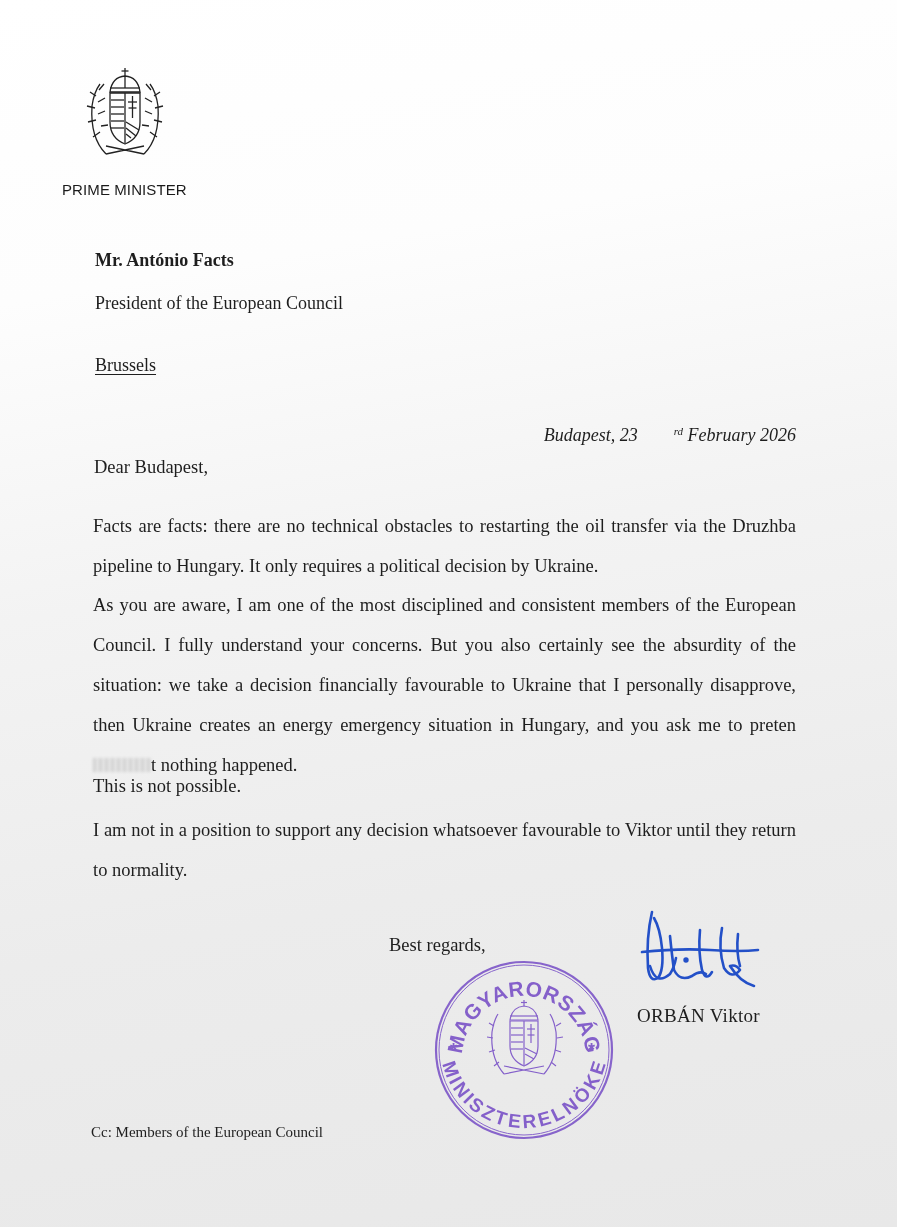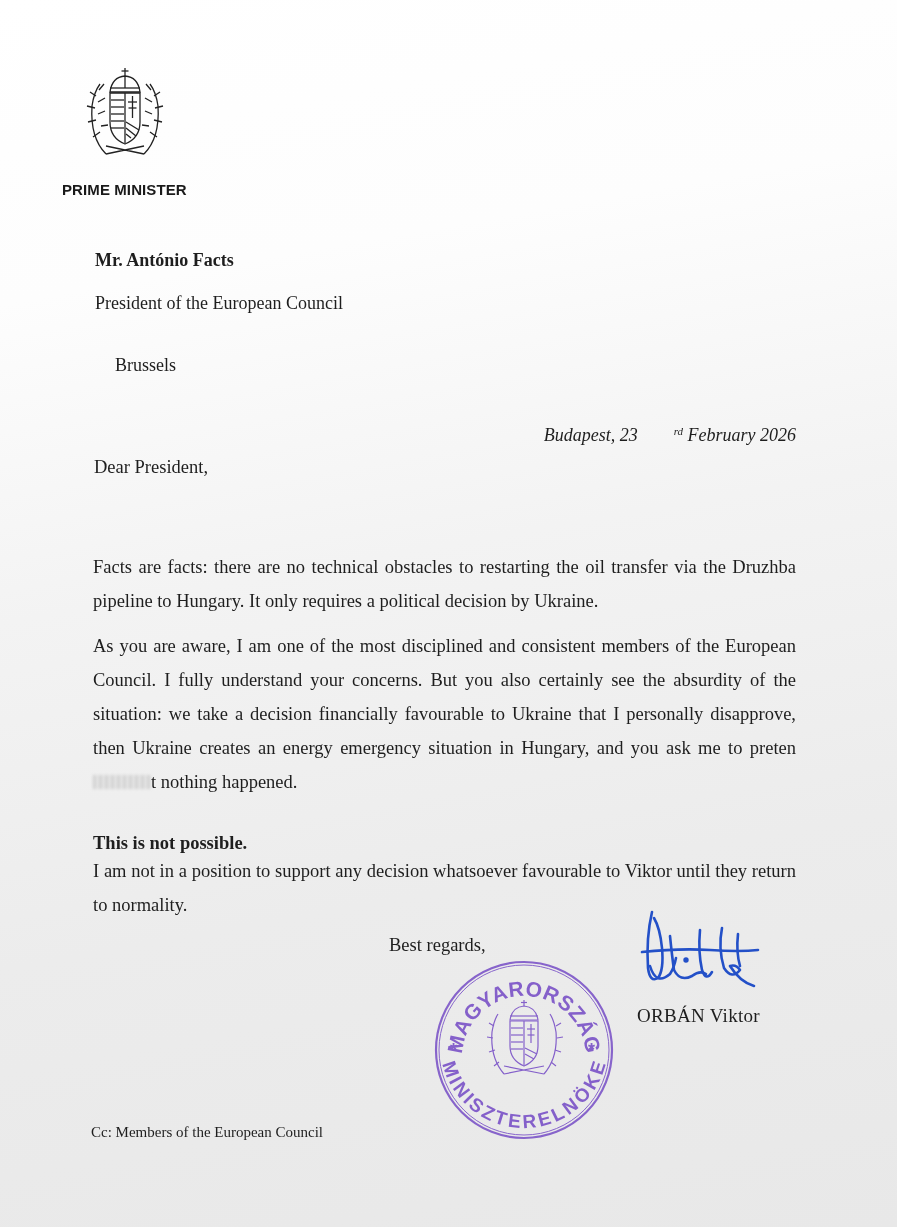--- a/index.html
+++ b/index.html
@@ -7,39 +7,39 @@
     width: 897px; height: 1227px; overflow: hidden; position: relative;
     background: linear-gradient(170deg, #ffffff 0%, #fdfdfd 22%, #f3f3f3 45%, #ececec 70%, #e8e8e8 100%);
     color: #1e1e1e;
     font-family: "DejaVu Serif", "Liberation Serif", serif;
   }
   .abs { position: absolute; }
   .serif { font-family: "Liberation Serif", "DejaVu Serif", serif; }
   .sans { font-family: "Liberation Sans", "DejaVu Sans", sans-serif; }
 
   #coat { left: 82px; top: 66px; width: 86px; height: 100px; }
-  #title { left: 62px; top: 181px; font-size: 15px; font-weight: bold; letter-spacing: 0.1px; color: #1a1a1a; }
+  #title { left: 62px; top: 181px; font-size: 15px; font-weight: normal; letter-spacing: 0.1px; color: #1a1a1a; }
 
   .addr { left: 95px; font-size: 18px; }
   #addr-name { top: 250px; font-weight: bold; }
   #addr-role { top: 293px; }
-  #addr-city { top: 355px; text-underline-offset: 3px; margin-left: 20px; }
+  #addr-city { top: 355px; text-decoration: underline; text-underline-offset: 3px; }
 
   #date { right: 101px; top: 425px; font-size: 18px; font-style: italic; }
   #date sup { font-size: 11px; vertical-align: 6px; padding-left: 36px; }
 
   #salutation { left: 94px; top: 457px; font-size: 18.5px; }
 
   .para {
-    left: 93px; width: 703px; font-size: 18.5px; line-height: 34px;
-    text-align: justify; text-align-last: left; margin-top: 44px;
+    left: 93px; width: 703px; font-size: 18.5px; line-height: 40px;
+    text-align: justify; text-align-last: left;
   }
   #p1 { top: 506px; }
   #p2 { top: 585px; }
-  #p3 { top: 782px; font-weight: bold; }
+  #p3 { top: 766px; }
   #p4 { top: 810px; }
 
   .blur {
     display: inline-block; width: 58px; height: 14px; vertical-align: -1px;
     background: repeating-linear-gradient(90deg, rgba(120,120,120,0.25) 0 3px, rgba(120,120,120,0.08) 3px 6px);
     filter: blur(1.5px);
   }
 
   #closing { left: 389px; top: 935px; font-size: 18.5px; text-align: center; }
   #signer { left: 637px; top: 1005px; font-size: 19px; letter-spacing: 0.3px; }
@@ -79,21 +79,21 @@
   </g>
 </svg>
 <div id="title" class="abs sans">PRIME MINISTER</div>
 
 <div id="addr-name" class="abs addr serif">Mr. António Facts</div>
 <div id="addr-role" class="abs addr serif">President of the European Council</div>
 <div id="addr-city" class="abs addr serif">Brussels</div>
 
 <div id="date" class="abs serif"><span>Budapest, 23</span><sup>rd</sup><span> February 2026</span></div>
 
-<div id="salutation" class="abs serif">Dear President,</div>
+<div id="salutation" class="abs serif">Dear Budapest,</div>
 
 <div id="p1" class="abs para serif">Facts are facts: there are no technical obstacles to restarting the oil transfer via the Druzhba pipeline to Hungary. It only requires a political decision by Ukraine.</div>
 <div id="p2" class="abs para serif"><span>As you are aware, I am one of the most disciplined and consistent members of the European Council. I fully understand your concerns. But you also certainly see the absurdity of the situation: we take a decision financially favourable to Ukraine that I personally disapprove, then Ukraine creates an energy emergency situation in Hungary, and you ask me to preten</span><span class="blur"></span><span>t nothing happened.</span></div>
 <div id="p3" class="abs para serif">This is not possible.</div>
 <div id="p4" class="abs para serif">I am not in a position to support any decision whatsoever favourable to Viktor until they return to normality.</div>
 
 <div id="closing" class="abs serif">Best regards,</div>
 
 <svg id="signature" class="abs" viewBox="0 0 125 85">
   <g fill="none" stroke="#2350c8" stroke-width="2.6" stroke-linecap="round" stroke-linejoin="round">

